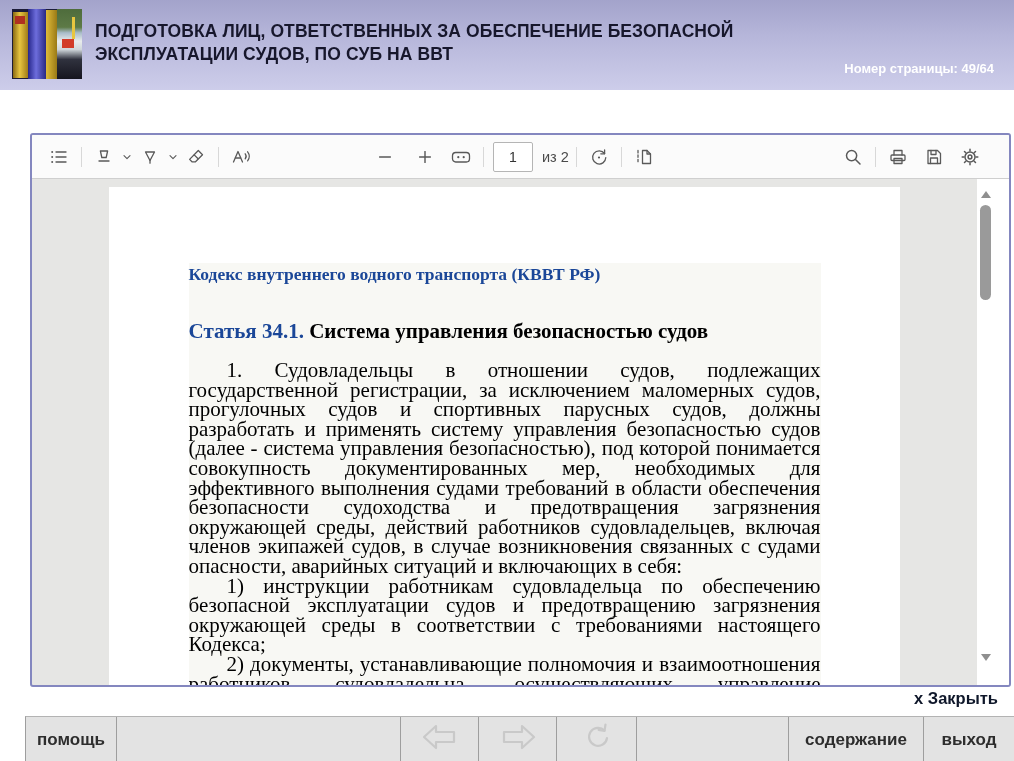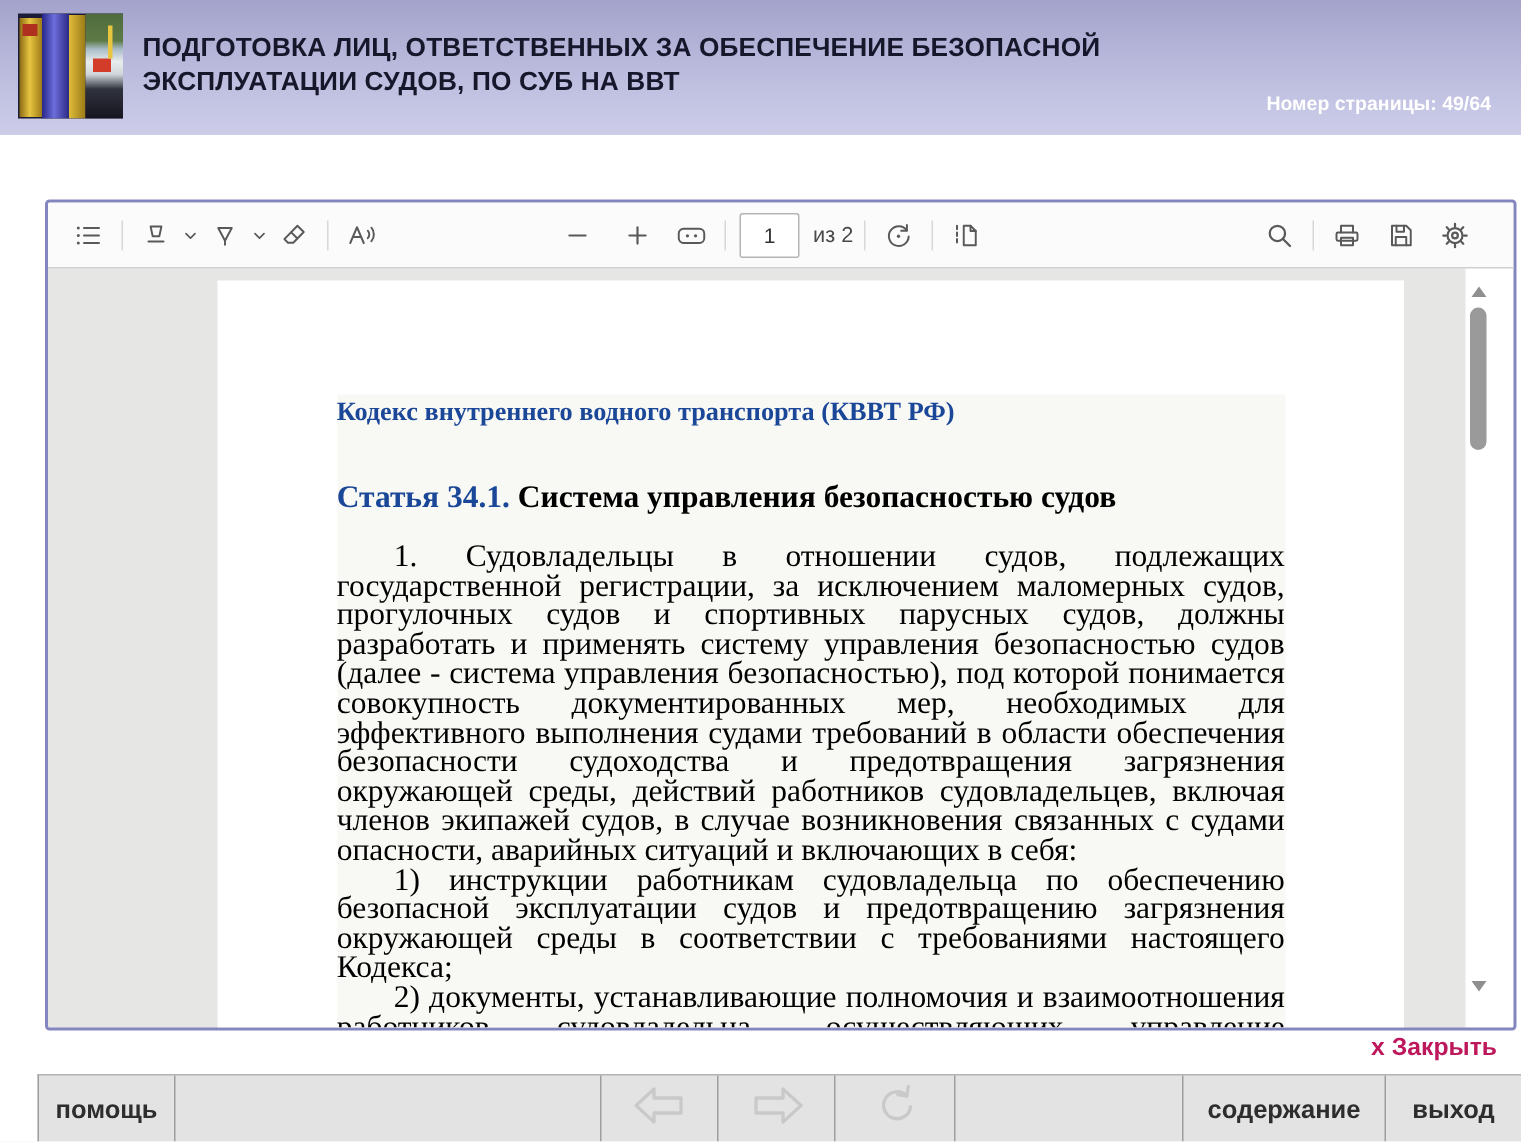--- a/index.html
+++ b/index.html
@@ -38,39 +38,39 @@
   .tb-right{right:24px;}
   .tbtn{width:30px;height:30px;display:flex;align-items:center;justify-content:center;flex:none;}
   .tchev{width:16px;height:30px;display:flex;align-items:center;justify-content:center;flex:none;}
   .tsep{width:1px;height:20px;background:#d8d8d8;margin:0 7px;flex:none;}
   .tbtn svg,.tchev svg{display:block;}
   .ic{stroke:#595959;fill:none;stroke-width:1.3;stroke-linecap:round;stroke-linejoin:round;}
   .page-input{width:34px;height:26px;border:1px solid #b5b5b5;border-radius:2px;text-align:center;
               font-size:14px;color:#333;font-family:"Liberation Sans",sans-serif;margin:0 9px 0 2px;}
   .page-count{font-size:14.5px;color:#4a4a4a;white-space:nowrap;}
 
-  .content{position:absolute;left:0;top:44px;right:0;bottom:0;overflow:hidden;margin-left:36px;}
+  .content{position:absolute;left:0;top:44px;right:0;bottom:0;overflow:hidden;}
   .page{position:absolute;left:77px;top:8px;width:791px;height:560px;background:#fff;}
   .textblock{margin:76px auto 0 auto;width:632px;background:#f8f8f4;
              font-family:"Liberation Serif",serif;color:#000;}
   .doc-title{color:#1b4798;font-weight:bold;font-size:17.5px;line-height:22px;}
   .doc-article{margin-top:34px;font-weight:bold;font-size:21px;}
   .doc-article .blue{color:#1b4798;}
   .doc-body{margin-top:17px;}
   .doc-body p{margin:0;font-size:21px;line-height:19.6px;text-align:justify;text-indent:38px;}
 
   .vscroll{position:absolute;top:0;right:0;bottom:0;width:32px;background:#fff;}
   .sarrow{position:absolute;left:4px;width:0;height:0;border-left:5.5px solid transparent;
           border-right:5.5px solid transparent;}
   .sarrow.up{top:12px;border-bottom:7px solid #8f8f8f;}
   .sarrow.down{bottom:24px;border-top:7px solid #8f8f8f;}
   .vthumb{position:absolute;left:3px;top:26px;width:11px;height:95px;background:#9a9a9a;border-radius:6px;}
 
   
-  .close-link{position:absolute;right:16px;top:689px;color:#be185d;font-weight:bold;font-size:16.5px;cursor:pointer;}
+  .close-link{position:absolute;right:16px;top:689px;color:#0f172a;font-weight:bold;font-size:16.5px;cursor:pointer;}
 
   
   .bottombar{position:absolute;left:25px;top:716px;width:989px;height:46px;background:#e3e3e3;
              border-top:1px solid #b3b3b3;border-left:1px solid #9e9e9e;display:flex;box-sizing:border-box;}
   .bcell{border-right:1px solid #9e9e9e;display:flex;align-items:center;justify-content:center;
          font-weight:bold;font-size:17px;color:#2d2d2d;box-sizing:border-box;flex:none;}
   .bcell:last-child{border-right:none;}
   .w-help{width:91px;} .w-sp1{width:284px;} .w-nav{width:78px;} .w-ref{width:80px;}
   .w-sp2{width:152px;} .w-toc{width:135px;} .w-exit{flex:1;}
   .nav-ic{stroke:#c9c9c9;fill:none;stroke-width:2.2;stroke-linejoin:round;stroke-linecap:round;}

